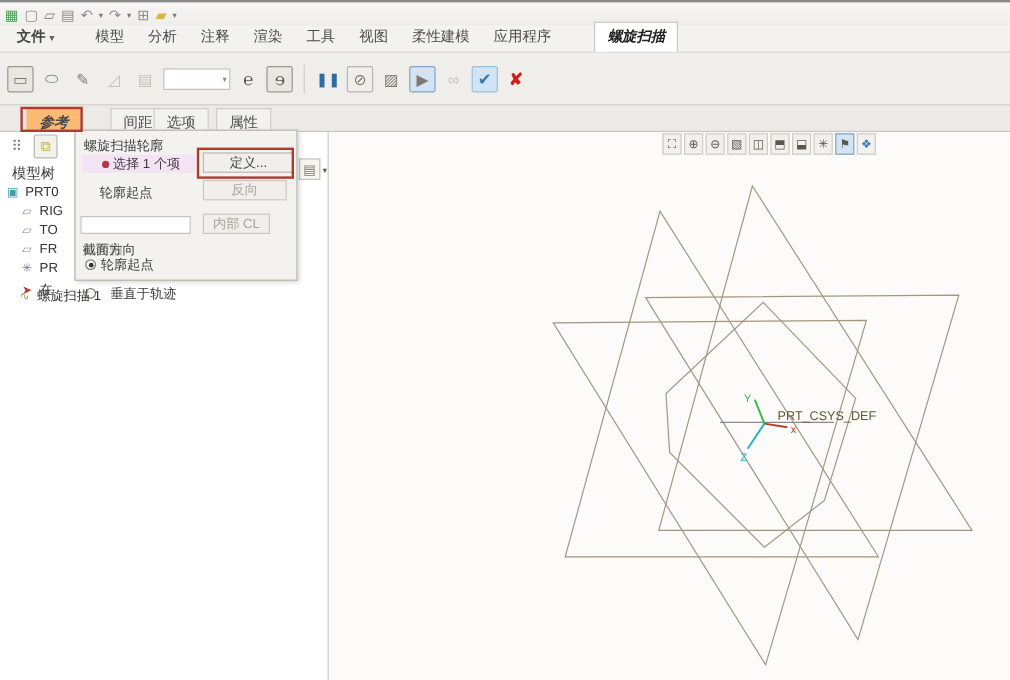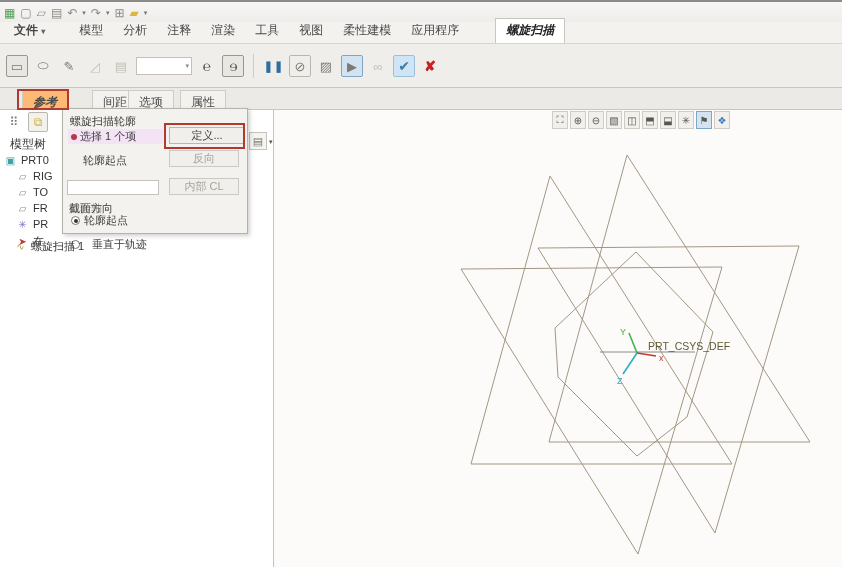--- a/index.html
+++ b/index.html
@@ -69,21 +69,21 @@
   .c-cube { color:#3fa0a8; } .c-plane { color:#8d8a82; } .c-csys { color:#7a76c8; }
   .c-arrow { color:#c03a30; } .c-helix { color:#ab9b4e; }
 
   
   .panel { position:absolute; left:62px; top:108px; width:186px; height:126px;
            background:#f3f2ef; border:1px solid #b5b2aa; box-shadow:2px 2px 4px rgba(0,0,0,.18);
            z-index:5; font-size:11px; }
   .panel .lbl { position:absolute; color:#3c3c3c; }
   .panel .lbl.dis { color:#a8a49c; }
   .sel-row { position:absolute; left:5px; top:20px; width:95px; height:15px;
-             background:#f4e3f4; display:flex; align-items:center; gap:3px; padding-left:3px; }
+             background:#f4e3f4; display:flex; align-items:center; gap:3px; padding-left:17px; }
   .sel-dot { width:6px; height:6px; border-radius:50%; background:#b23a48; }
   .pbtn { position:absolute; height:17px; background:#f0efec; border:1px solid #b9b6ae;
           font-size:11px; color:#3c3c3c; display:flex; align-items:center; justify-content:center; }
   .pbtn.dis { color:#a8a49c; border-color:#ccc9c2; }
   .pfield { position:absolute; left:4px; top:71px; width:92px; height:15px;
             background:#ffffff; border:1px solid #c6c3bc; }
   .radio-row { position:absolute; left:8px; display:flex; align-items:center; gap:4px; color:#3c3c3c; }
   .rdot { width:9px; height:9px; border:1px solid #7c7974; border-radius:50%; background:#fff; position:relative; }
   .rdot.on::after { content:""; position:absolute; left:2px; top:2px; width:4px; height:4px;
                     border-radius:50%; background:#333; }
@@ -267,21 +267,21 @@
   <div class="lbl" style="left:7px; top:5px;">螺旋扫描轮廓</div>
   <div class="sel-row">
     <span class="sel-dot"></span>
     <span>选择 1 个项</span>
   </div>
   <div class="pbtn" style="left:106px; top:18px; width:76px;">定义...</div>
   <div class="lbl" style="left:20px; top:44px;">轮廓起点</div>
   <div class="pbtn dis" style="left:106px; top:41px; width:70px;">反向</div>
   <div class="lbl dis" style="left:6px; top:60px;margin-top:32px;">旋转轴</div>
   <div class="pfield"></div>
-  <div class="pbtn dis" style="left:106px; top:69px; width:70px;">内部 CL</div>
+  <div class="pbtn dis" style="left:106px; top:69px; width:56px;">内部 CL</div>
   <div class="lbl" style="left:6px; top:92px;">截面方向</div>
   <div class="radio-row" style="top:104px;">
     <span class="rdot on"></span>
     <span>轮廓起点</span>
   </div>
   <div class="radio-row" style="top:128px;gap:12px;">
     <span class="rdot"></span>
     <span>垂直于轨迹</span>
   </div>
 </div>

